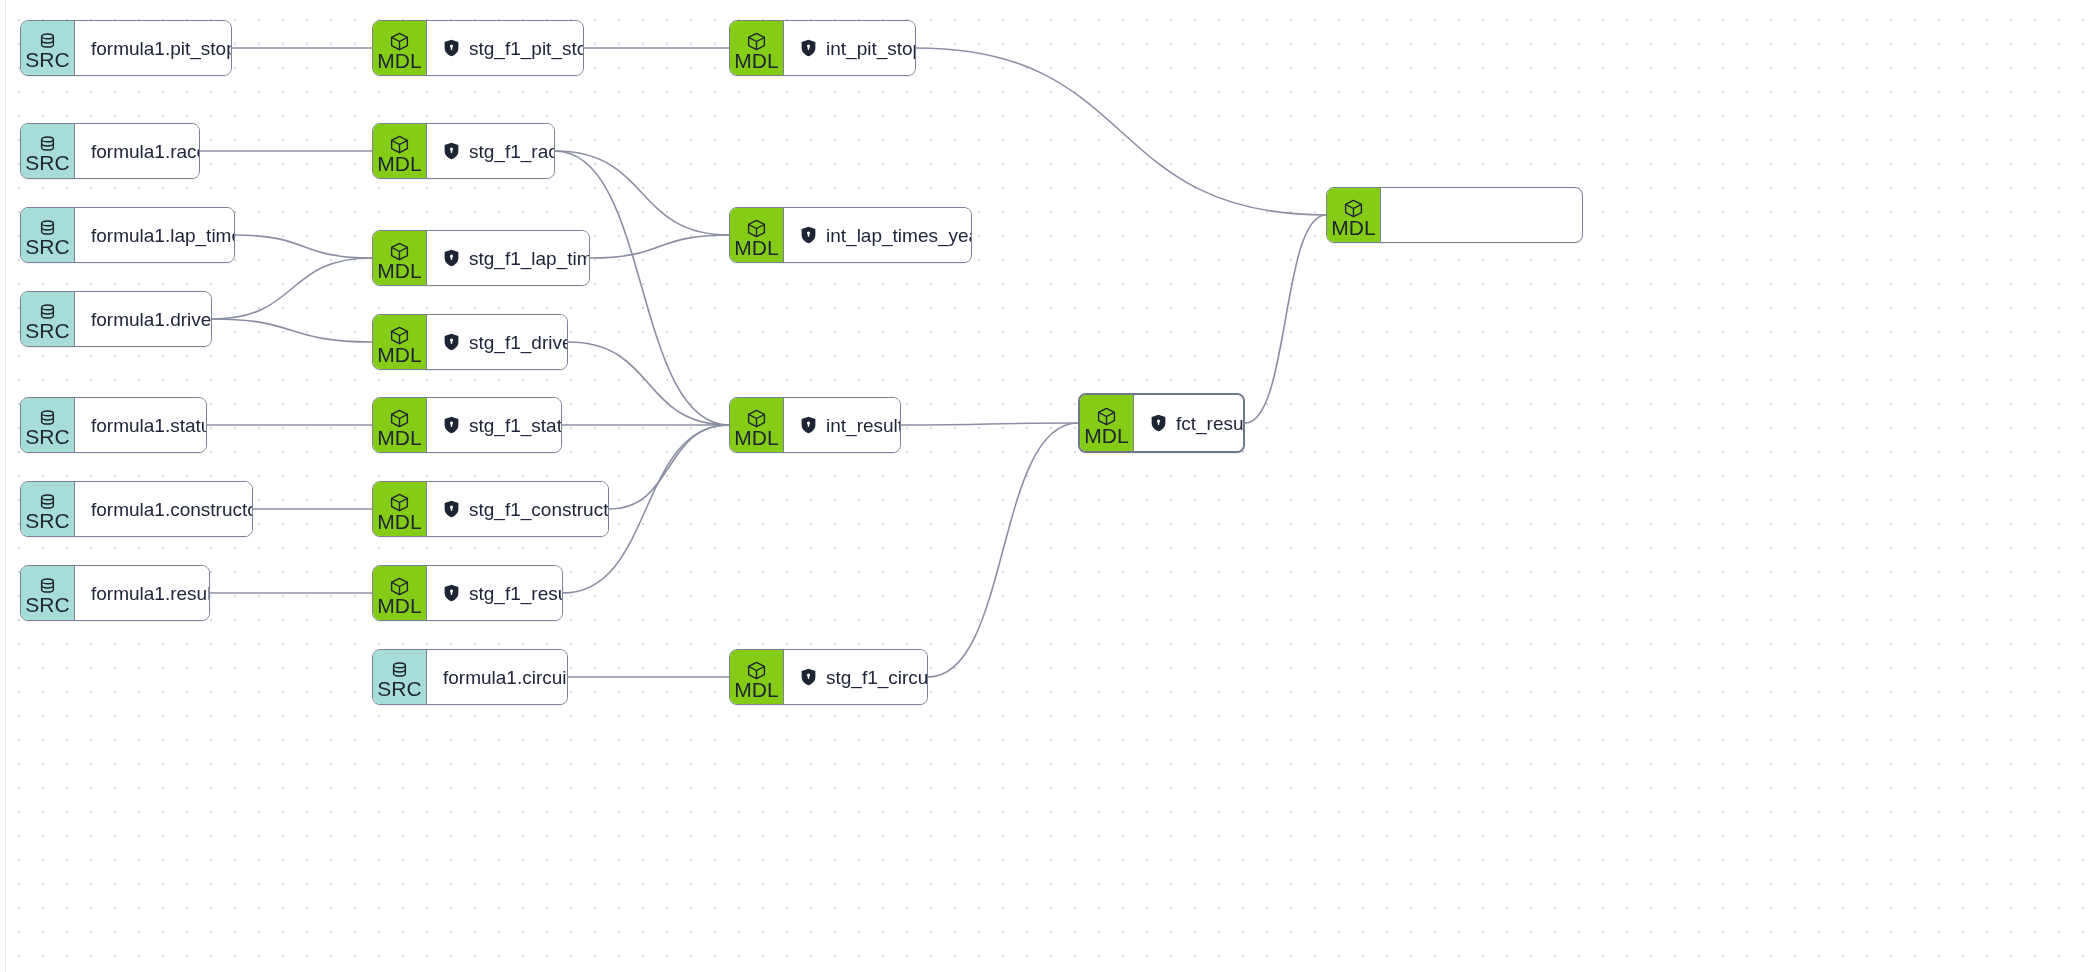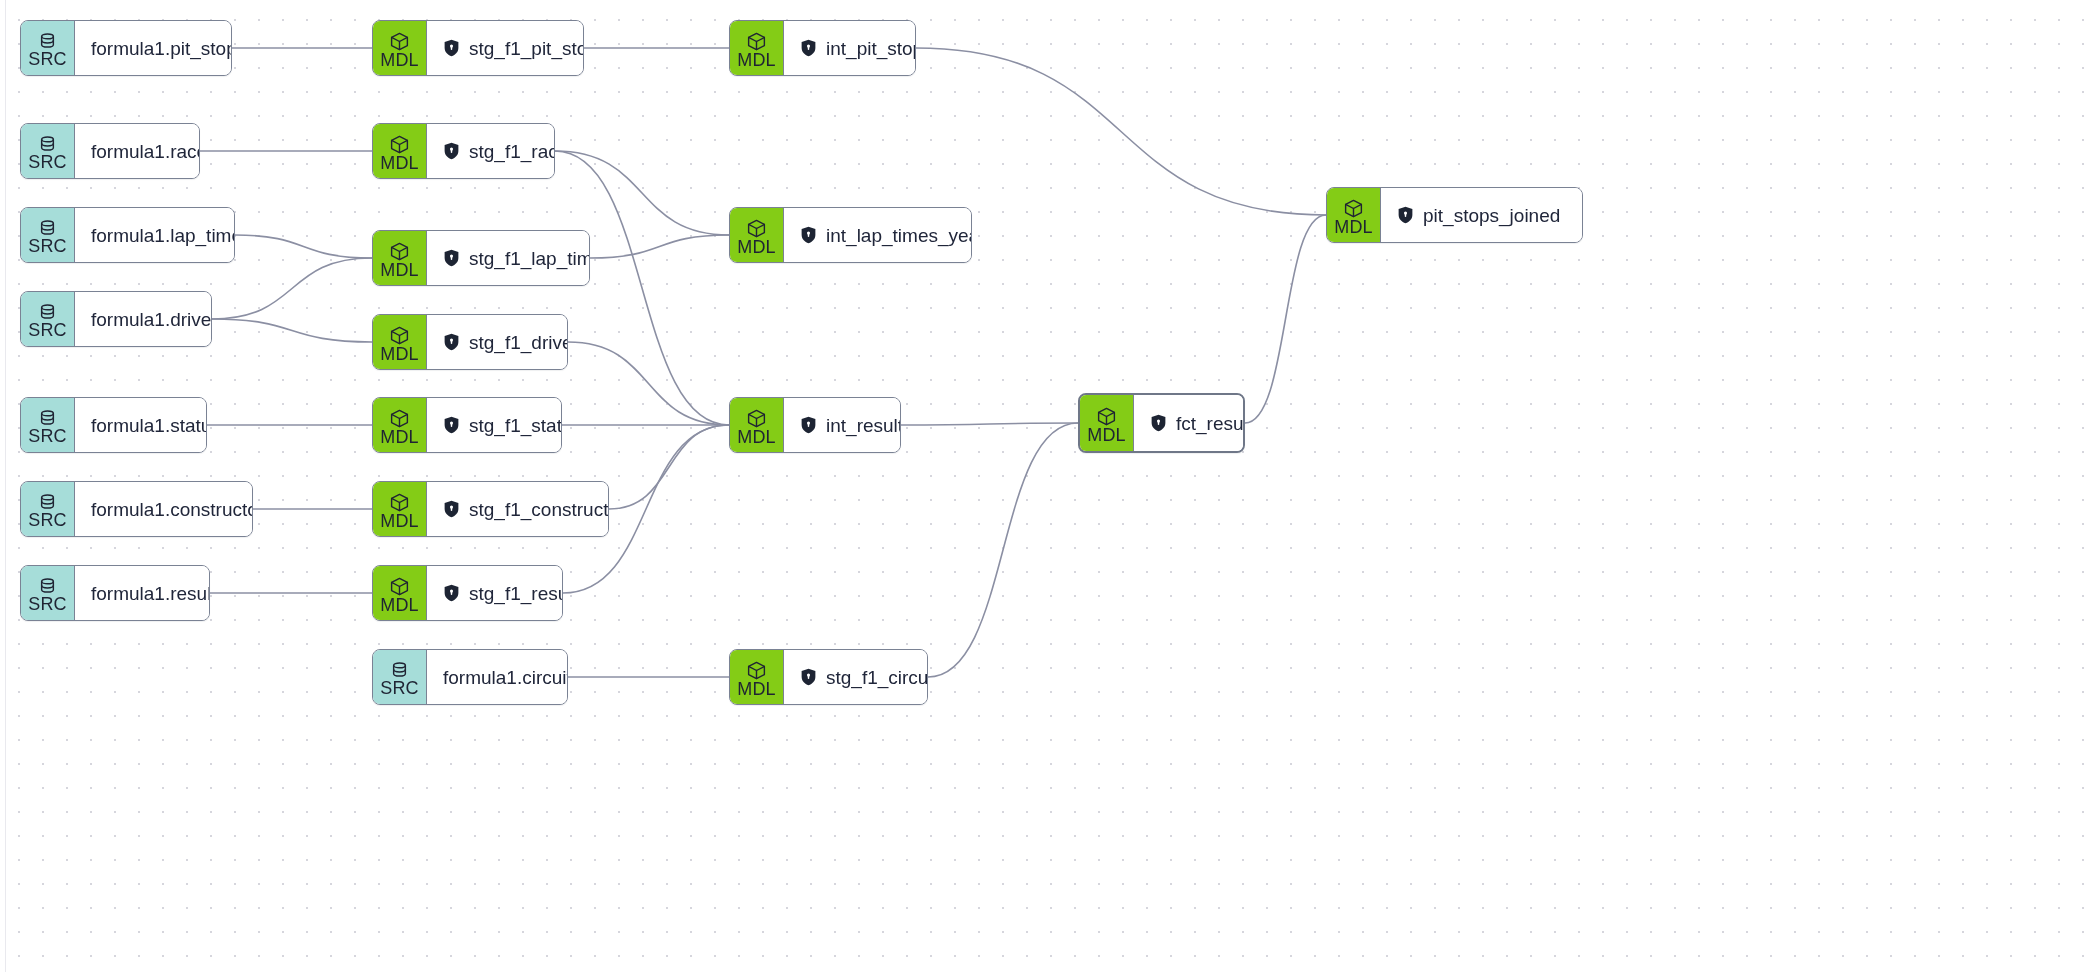--- a/index.html
+++ b/index.html
@@ -68,21 +68,21 @@
     justify-content: center;
     gap: 1px;
     border-right: 1.4px solid #7a8294;
     padding-top: 2px;
   }
   .node.src .node-badge { background: #a6ddd9; }
   .node.mdl .node-badge { background: #84cc16; }
 
   .badge-icon { display: block; line-height: 0; }
   .badge-text {
-    font-size: 18px;
+    font-size: 21px;
     line-height: 15px;
     color: #1f2433;
     letter-spacing: 0.1px;
     font-family: "Liberation Sans", sans-serif;
   }
 
   .node-body {
     flex: 1 1 auto;
     display: flex;
     align-items: center;
@@ -457,23 +457,15 @@
       </div>
       <div class="node mdl" style="left: 1326px; top: 187px; width: 257px;">
         <div class="node-badge">
           <svg class="badge-icon" width="21" height="21" viewBox="0 0 24 24" fill="none" stroke="#1f2433" stroke-width="1.6" stroke-linecap="round" stroke-linejoin="round">
             <path d="M12 2.8 21 7.4v9.2L12 21.2 3 16.6V7.4z"></path>
             <path d="M3 7.4l9 4.6 9-4.6"></path>
             <path d="M12 12v9.2"></path>
           </svg>
           <span class="badge-text">MDL</span>
         </div>
-        <div class="node-body">
-          <svg class="shield-icon" width="17" height="18" viewBox="0 0 20 22">
-            <path d="M10 0.8 18.4 3.7v7.1c0 5.1-3.6 8.6-8.4 10.4C5.2 19.4 1.6 15.9 1.6 10.8V3.7z" fill="#1d2433"></path>
-            <circle cx="10" cy="8.6" r="1.9" fill="#ffffff"></circle>
-            <rect x="9.1" y="9.3" width="1.8" height="4.0" rx="0.9" fill="#ffffff"></rect>
-          </svg>
-          <span class="node-label">pit_stops_joined</span>
-        </div>
       </div>
     </div>
 </div>
 
 </body></html>

